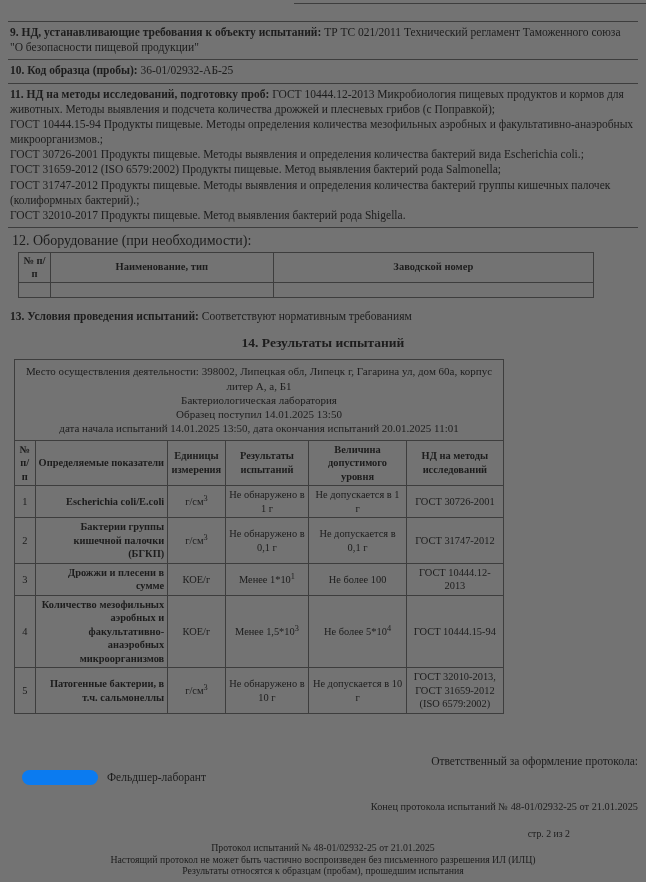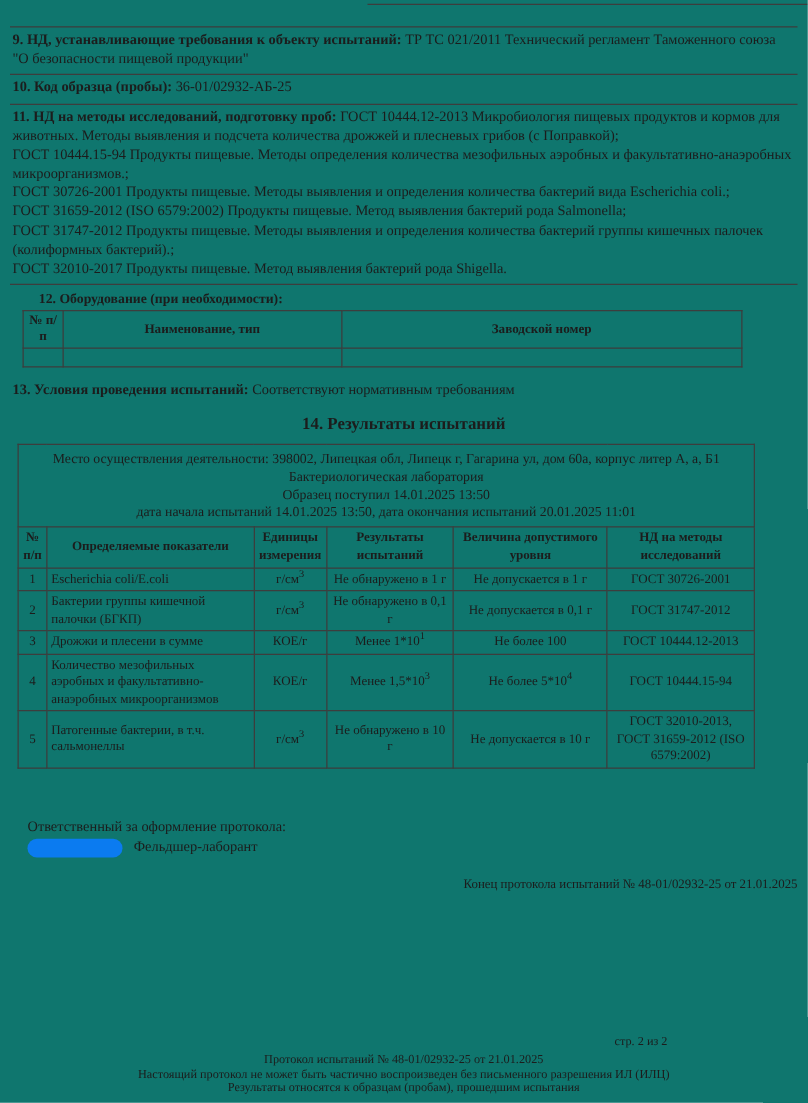--- a/index.html
+++ b/index.html
@@ -1,64 +1,64 @@
 <!DOCTYPE html>
 <html><head>
 <meta charset="utf-8">
 <style>
   * { box-sizing: border-box; }
   html, body { margin: 0; padding: 0; }
   body { background: #ffffff; }
   .page {
     position: relative;
     width: 646px; height: 882px;
-    background: #0f766e;
+    background: #737373;
     font-family: "Liberation Serif", "DejaVu Serif", serif;
     color: #1c1c1c;
     overflow: hidden;
   }
   .content { padding: 12px 8px 0 8px; font-size: 11.5px; line-height: 1.32; }
   .toprule {
     position: absolute; top: 3px; right: 0; width: 352px;
     border-top: 1.3px solid #3d3d3d;
   }
   .b { font-weight: bold; }
   .field { padding: 3px 2px 4px 2px; border-bottom: 1.4px solid #3d3d3d; }
   .field.first { border-top: 1.4px solid #3d3d3d; margin-top: 9px; }
   .nd-entry { margin: 0; }
 
   
-  .equip-label { font-weight: bold; margin: 4px 0 1px 23px; font-size: 11px; }
+  .equip-label { font-weight: normal; margin: 4px 0 1px 4px; font-size: 14px; }
   table { border-collapse: collapse; }
   .equip-table { width: 576px; margin-left: 10px; font-size: 10.5px; }
   .equip-table th, .equip-table td { border: 1.2px solid #3d3d3d; text-align: center; padding: 1px 3px; }
   .equip-table td.empty { height: 15px; }
 
   .cond-line { margin: 11px 0 0 2px; }
   .sec14-title { text-align: center; font-weight: bold; font-size: 13.5px; margin: 10px 0 7px 0; }
 
   
-  .res-table { width: 590px; margin-left: 6px; font-size: 10.4px; line-height: 1.3; }
+  .res-table { width: 490px; margin-left: 6px; font-size: 10.4px; line-height: 1.3; }
   .res-table th, .res-table td { border: 1.2px solid #3d3d3d; padding: 2px 3px; vertical-align: middle; }
   .res-table .info-cell { text-align: center; padding: 4px 6px; font-size: 11px; }
   .res-table th { font-weight: bold; text-align: center; }
   .res-table td { text-align: center; }
-  .res-table td.ind { text-align: left; }
+  .res-table td.ind { text-align: right; font-weight: bold; }
   sup.s { font-size: 0.8em; vertical-align: super; line-height: 0; }
 
-  .sig-block { margin: 40px 0 0 14px; font-size: 11.5px; }
+  .sig-block { margin: 40px 0 0 14px; font-size: 11.5px; text-align: right; }
   .sig-row { margin-top: 1px; display: flex; align-items: center; font-family: Liberation Serif, serif; }
   .redaction-pill {
     display: inline-block; width: 76px; height: 15px;
     border-radius: 8px; background: #0b7bf0; margin-right: 9px;
   }
   .end-line { text-align: right; font-size: 10.3px; margin-top: 15px; }
 
   .footer { position: absolute; left: 0; bottom: 5px; width: 100%; font-size: 9.8px; line-height: 1.18; }
-  .footer .pagenum { text-align: right; padding-right: 112px; margin-bottom: 3px; }
+  .footer .pagenum { text-align: right; padding-right: 76px; margin-bottom: 3px; }
   .footer .c { text-align: center; }
 </style>
 </head>
 <body>
 
 <div class="page">
   <div class="toprule"></div>
 
   <div class="content">
 

